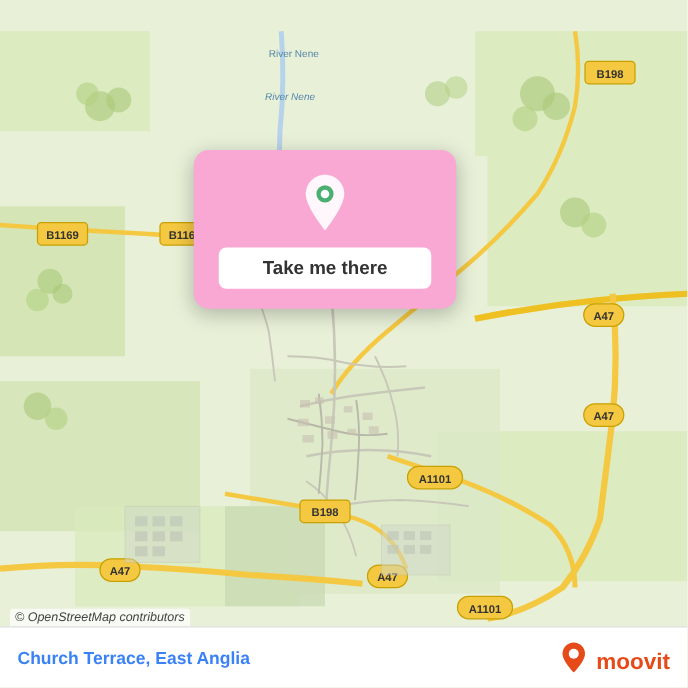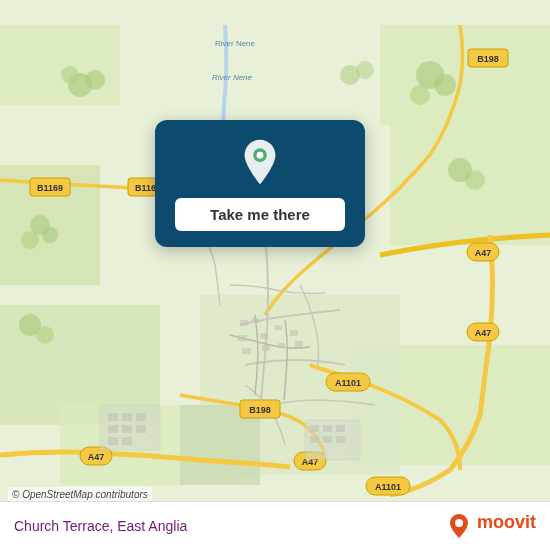--- a/index.html
+++ b/index.html
@@ -36,27 +36,27 @@
       padding: 10px 14px;
       display: flex;
       align-items: center;
       justify-content: space-between;
       border-top: 1px solid #ddd;
       z-index: 10;
     }
 
     #location-text {
       font-size: 14px;
-      color: #701a75;
-      font-weight: 400;
+      color: #3b82f6;
+      font-weight: 700;
     }
 
     #moovit-logo {
       display: flex;
-      align-items: flex-start;
+      align-items: flex-end;
       gap: 4px;
     }
 
     #moovit-logo-icon {
       width: 28px;
       height: 28px;
     }
 
     #moovit-text {
       font-size: 18px;
@@ -76,21 +76,21 @@
       z-index: 5;
       font-style: italic;
     }
 
     
     #card-overlay {
       position: absolute;
       top: 120px;
       left: 155px;
       width: 210px;
-      background: #0c4a6e;
+      background: #f9a8d4;
       border-radius: 12px;
       display: flex;
       flex-direction: column;
       align-items: center;
       padding: 18px 20px 16px 20px;
       z-index: 20;
       box-shadow: 0 4px 16px rgba(0,0,0,0.25);
     }
 
     #pin-icon {

